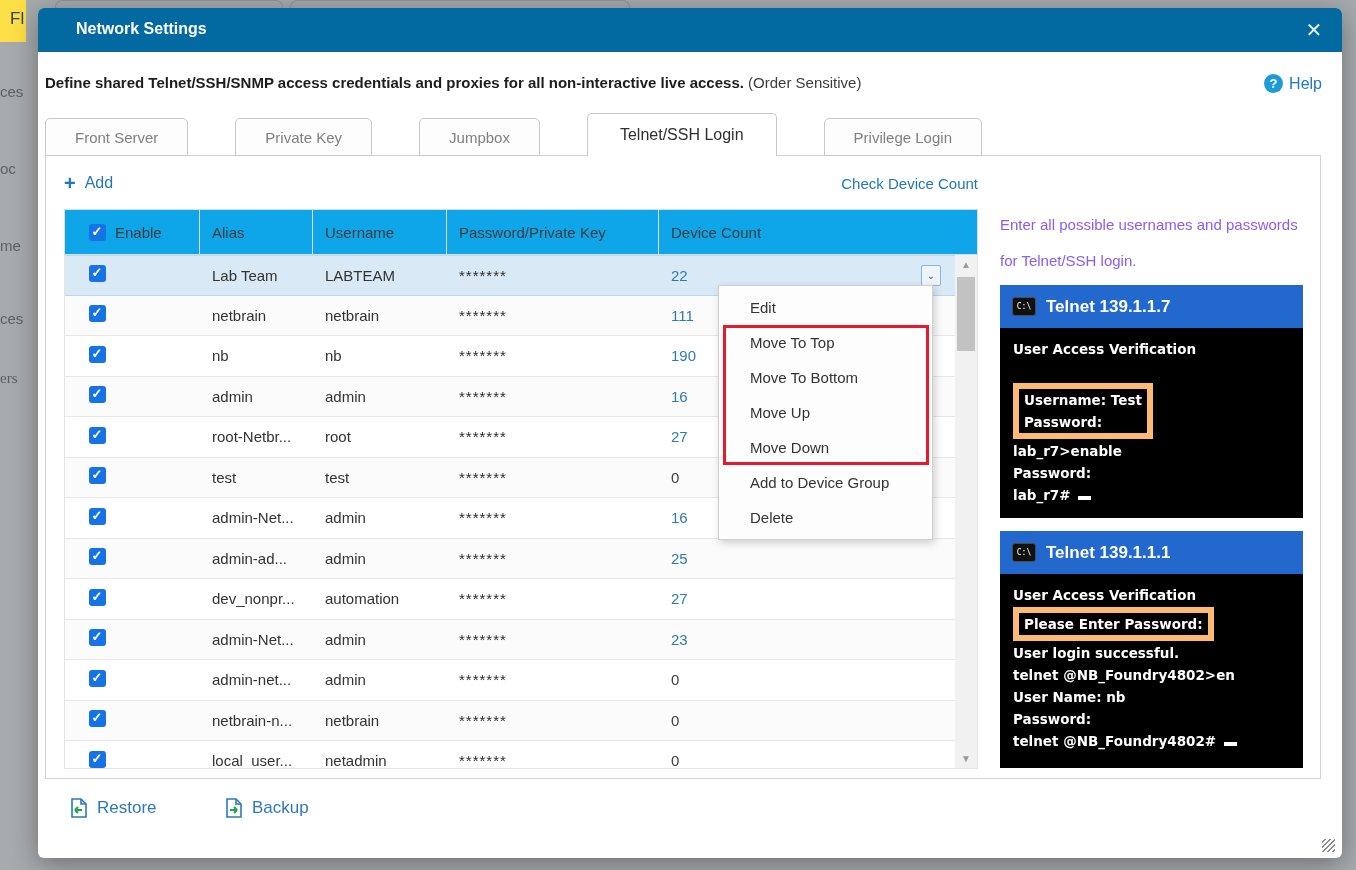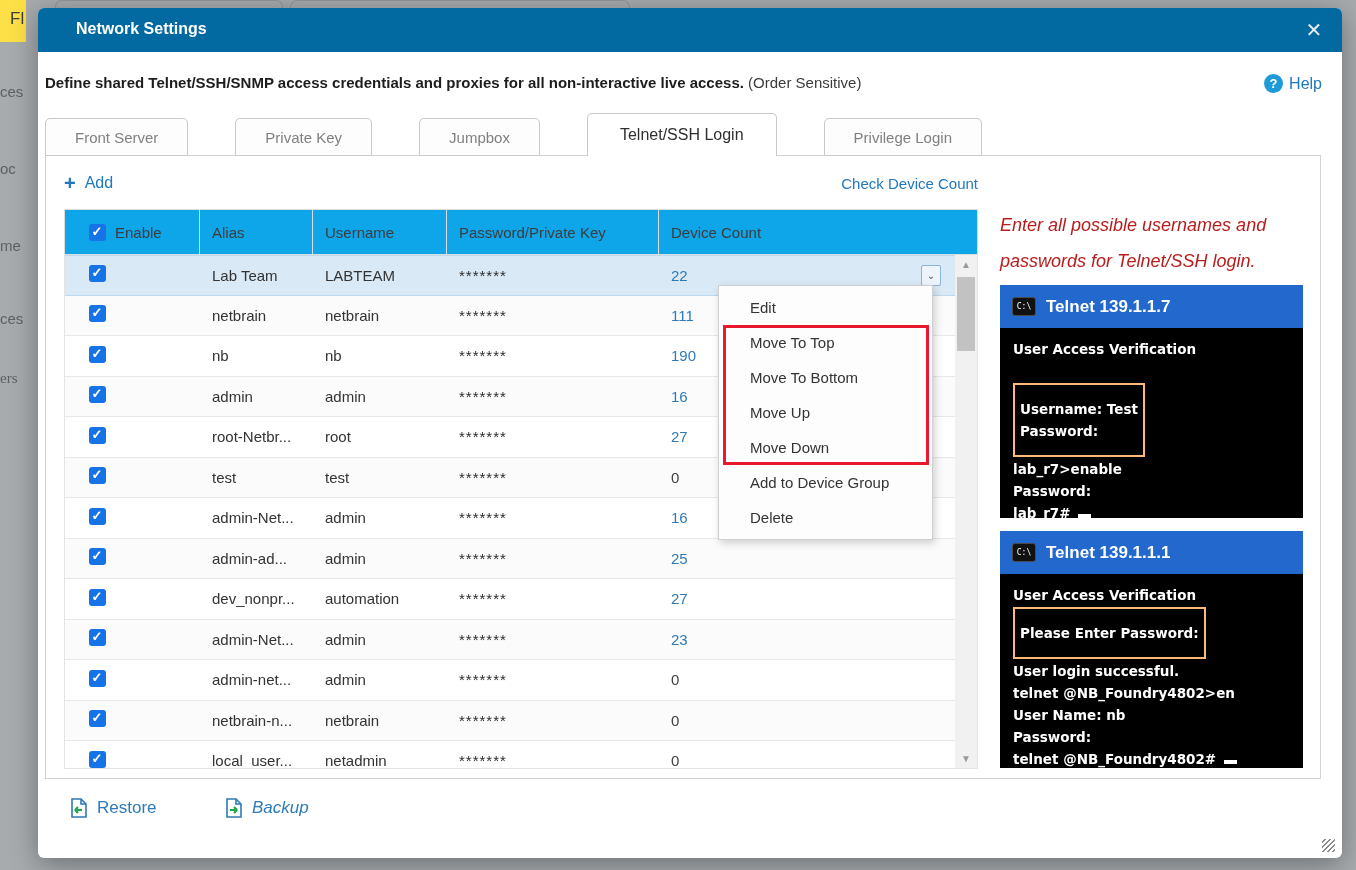--- a/index.html
+++ b/index.html
@@ -86,40 +86,40 @@
 
   
   .ctx { position:absolute; left:680px; top:277px; width:215px; background:#fdfdfd;
     border:1px solid #cfcfcf; box-shadow:2px 3px 8px rgba(0,0,0,.18); z-index:50; padding:4px 0; }
   .ctx-item { height:35px; display:flex; align-items:center; padding-left:31px; font-size:15px;
     color:#333; cursor:pointer; }
   .ctx-redbox { position:absolute; left:4px; width:206px; border:3px solid #e8192c; pointer-events:none; }
 
   
   .side { position:absolute; left:962px; top:199px; width:303px; height:564px; }
-  .hint { font-size:18px; color:#b91c1c; line-height:36px;font-style:italic; }
+  .hint { font-size:15px; color:#8b5cf6; line-height:36px; }
   .term { position:absolute; left:0; width:303px; }
   .term-title { height:43px; background:#2268cd; display:flex; align-items:center; padding-left:12px; gap:10px; }
   .term-title .cico { width:24px; height:19px; background:#111; border:1px solid #4b4b4b; border-radius:3px;
     color:#fff; font-size:8px; font-family:"DejaVu Sans Mono", monospace; text-align:center; line-height:17px; flex:none; }
   .term-title .ttl { color:#fff; font-size:17px; font-weight:bold; }
   .term-body { background:#000; color:#fff; font-family:"DejaVu Sans", sans-serif; font-weight:bold;
     font-size:13.5px; line-height:22px; padding:10px 0 10px 13px; }
   .tline { white-space:nowrap; }
   .tblank { height:22px; }
-  .tboxed { display:inline-block; border:2px solid #fdba74; padding:13px 5px; margin:1px 0; }
+  .tboxed { display:inline-block; border:6px solid #fdba74; padding:0 5px; margin:1px 0; }
   .cursor { display:inline-block; width:13px; height:4px; background:#fff; margin-left:3px; }
   .t1 { top:78px; } .t1 .term-body { height:190px; }
   .t2 { top:324px; } .t2 .term-body { height:194px; }
 
   
   .footer-link { position:absolute; display:flex; align-items:flex-start; gap:9px; color:#2e7ab8;
     font-size:17px; cursor:pointer; }
   .f-restore { left:32px; top:790px; }
-  .f-backup { left:187px; top:790px;font-style:italic; }
+  .f-backup { left:187px; top:790px; }
   .resize-grip { position:absolute; right:7px; bottom:6px; width:13px; height:13px;
     background:repeating-linear-gradient(135deg, transparent 0 2px, #8a8a8a 2px 3.5px); cursor:nwse-resize; }
 </style>
 </head>
 <body>
 
 <div class="stage">
 
   <div>
     <div class="bg-topleft">

